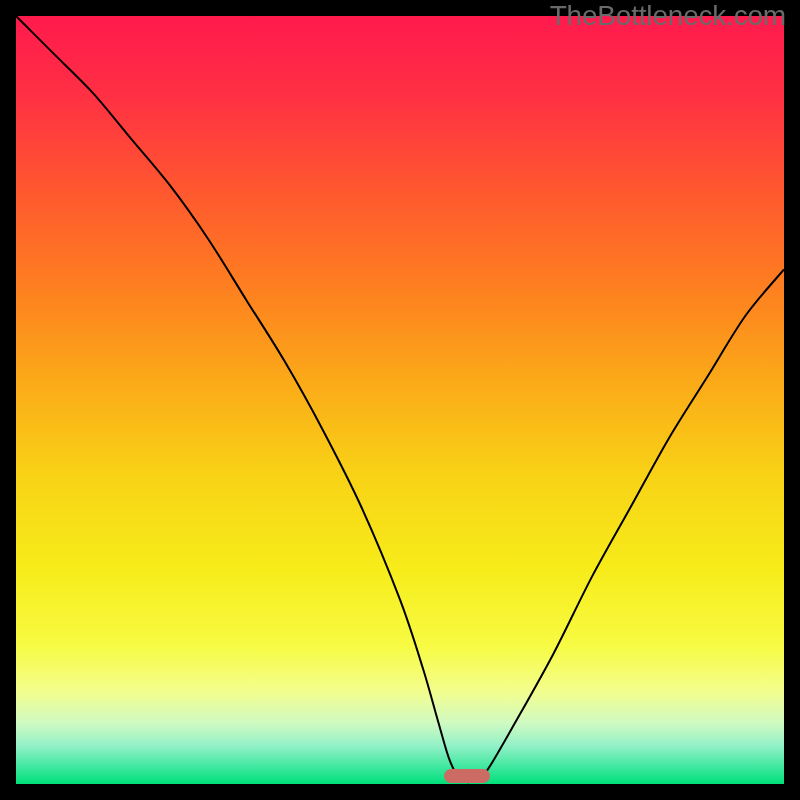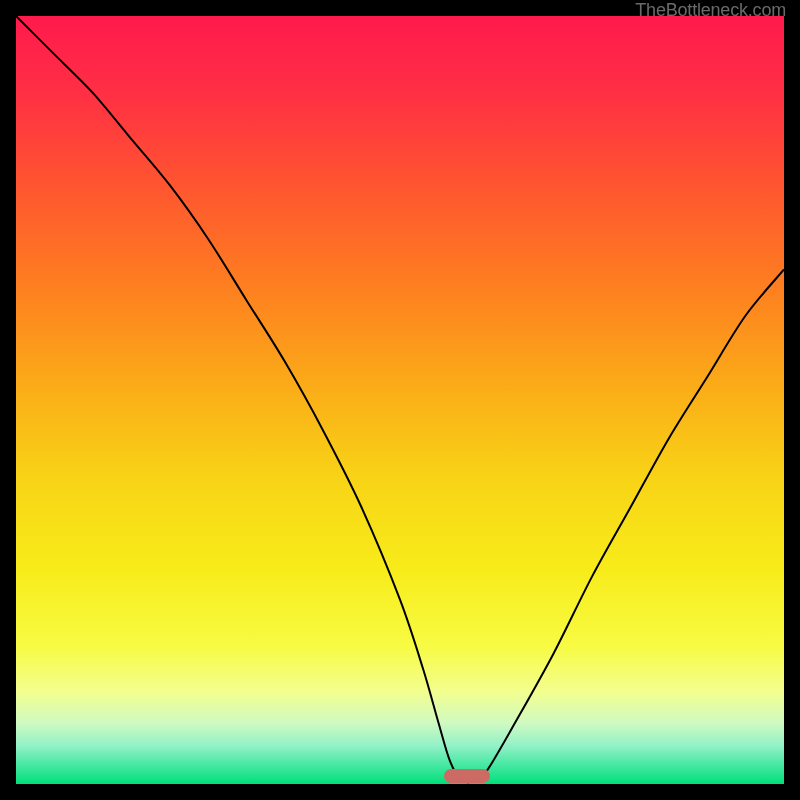--- a/index.html
+++ b/index.html
@@ -43,21 +43,21 @@
     position: absolute;
     border-radius: 9px;
     background: #cc6b63;
     transform: translate(-50%, -50%);
   }
   .watermark {
     position: absolute;
     top: 0px;
     right: 14px;
     color: #6a6a6a;
-    font-size: 18px;
+    font-size: 28px;
     font-weight: 500;
     letter-spacing: -0.2px;
     user-select: none;
   }
 </style>
 </head>
 <body>
 
 <div class="frame">
 

